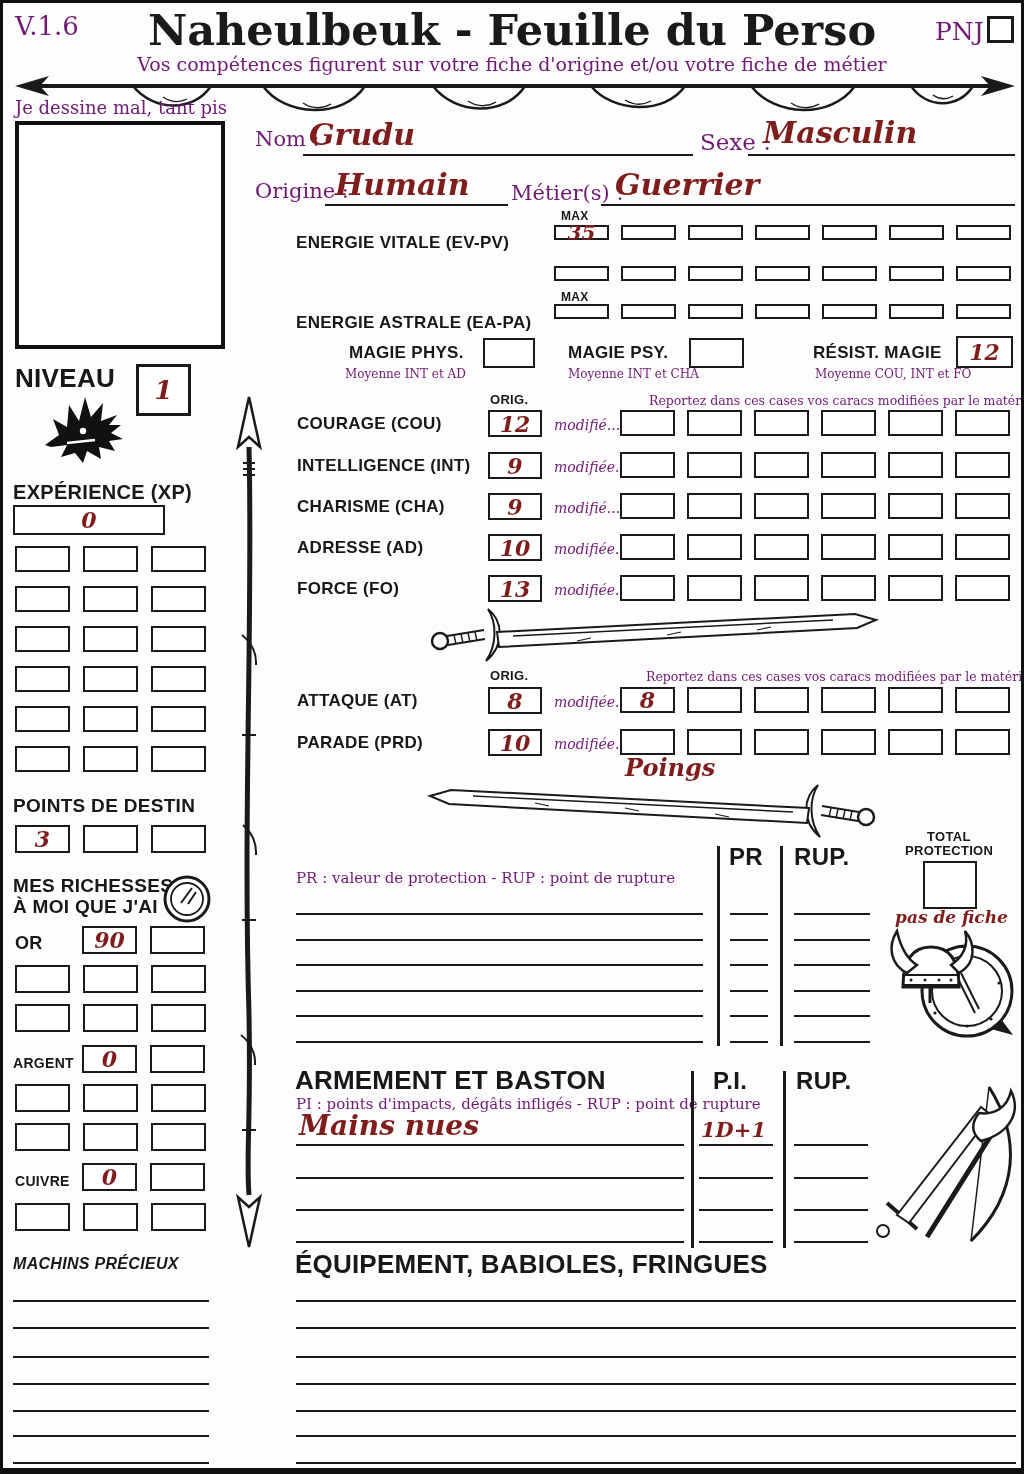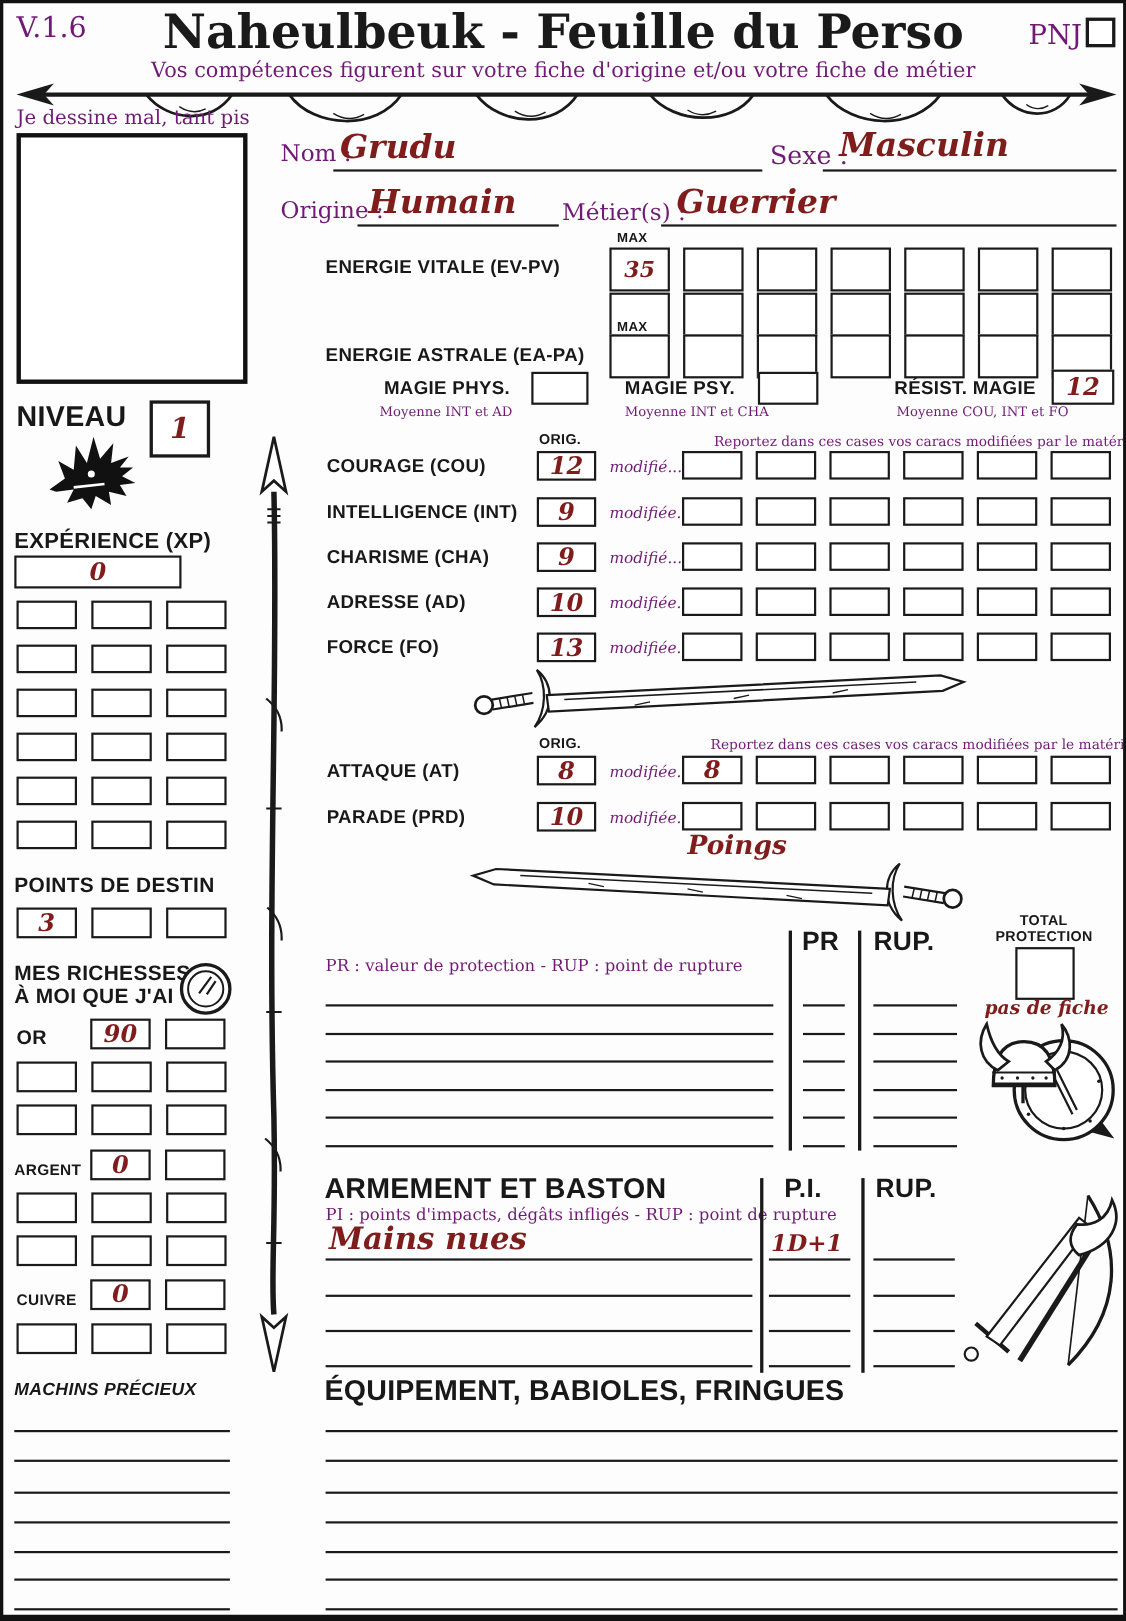--- a/index.html
+++ b/index.html
@@ -7,21 +7,21 @@
     border:3px solid #111;border-bottom:6px solid #111;box-sizing:border-box;
     font-family:"Liberation Sans",sans-serif;color:#1a1a1a;overflow:hidden;}
   .abs{position:absolute;white-space:nowrap;}
   .hd{font-family:"Liberation Sans",sans-serif;font-weight:800;letter-spacing:.3px;color:#181818;}
   .cal{font-family:"DejaVu Serif",serif;color:#701a75;}
   .hand{font-family:"DejaVu Serif",serif;font-style:italic;font-weight:700;color:#7f1d1d;}
   .bx{box-sizing:border-box;border:2.5px solid #1a1a1a;background:#fff;
 esse display:flex;align-items:center;justify-content:center;display:flex;}
   .boxrow{position:absolute;display:flex;gap:12px;}
   .boxrow .bx{width:55px;height:26px;flex:none;}
-  .row-e .bx{height:40px;align-items:center;}
+  .row-e .bx{height:15px;align-items:center;}
   .grid3{gap:13px;}
   .h28 .bx{height:28px;}
   .wline{position:absolute;height:0;border-bottom:2.5px solid #1a1a1a;}
   .vline{position:absolute;width:0;border-left:3px solid #1a1a1a;}
   .v20{font-size:20px;} .v22{font-size:22px;} .v24{font-size:24px;} .v26{font-size:26px;} .v30{font-size:30px;}
   .statlabel{font-size:17px;} .modlabel{font-size:14px;font-style:italic;} .origlabel{font-size:13px;}
   .note{font-size:12.5px;} .sub{font-size:12px;}
   .sechead{font-size:26px;letter-spacing:.2px;} .colhead{font-size:24px;}
   svg{display:block;}
 </style>

